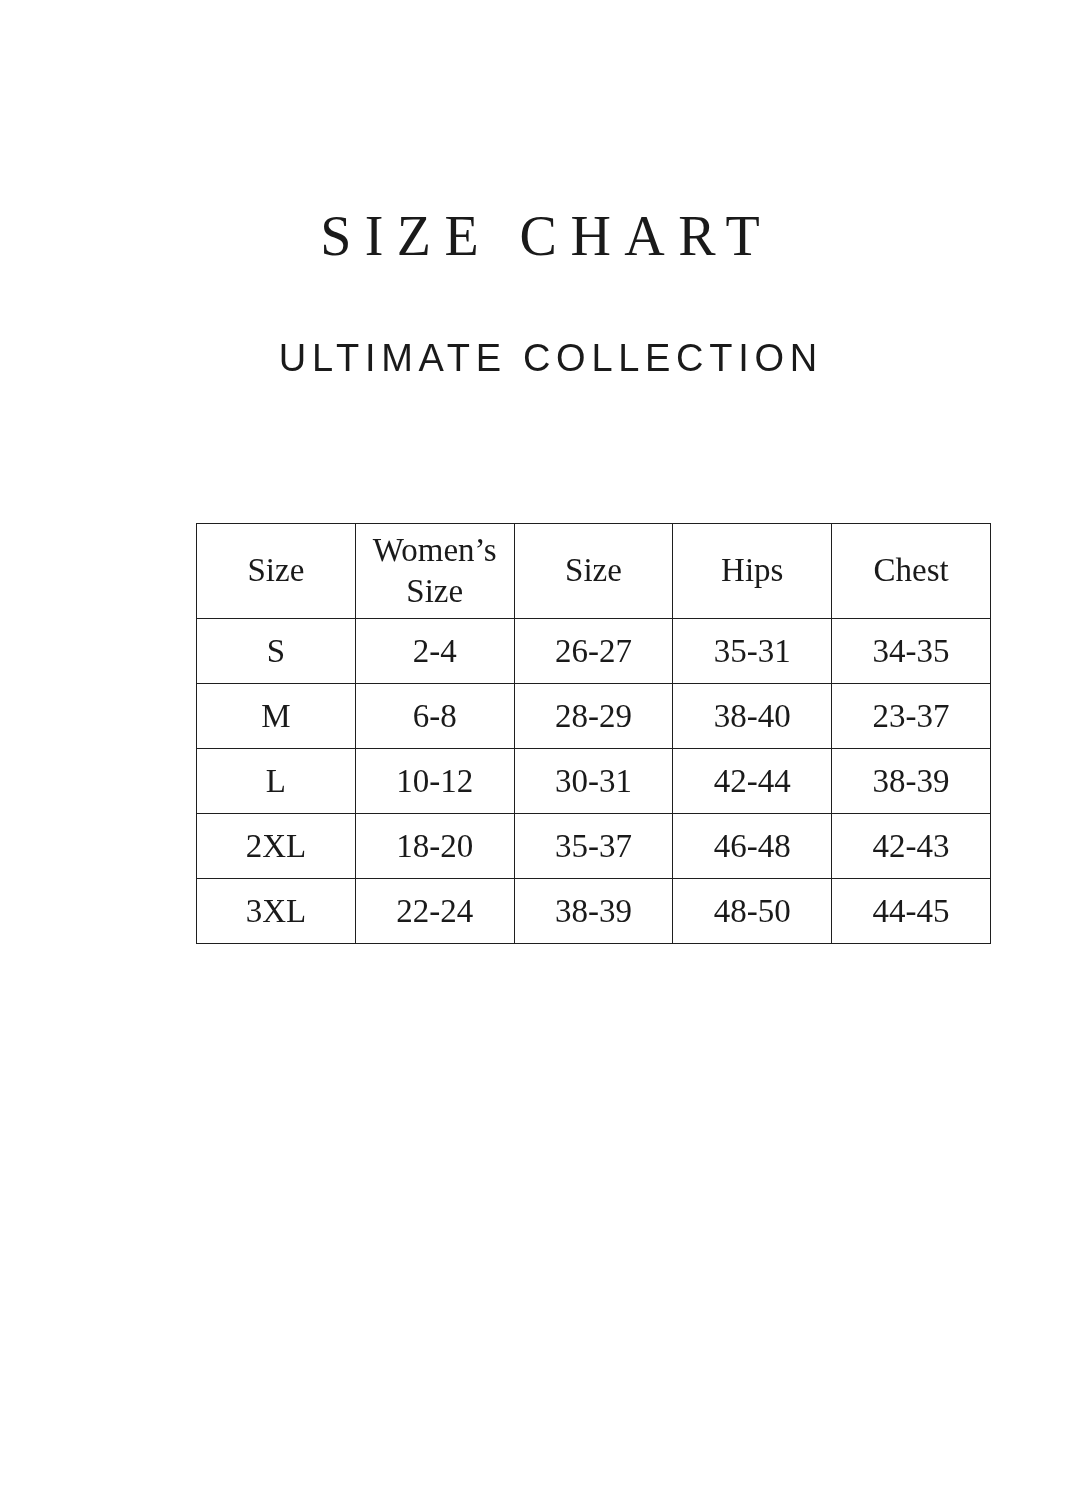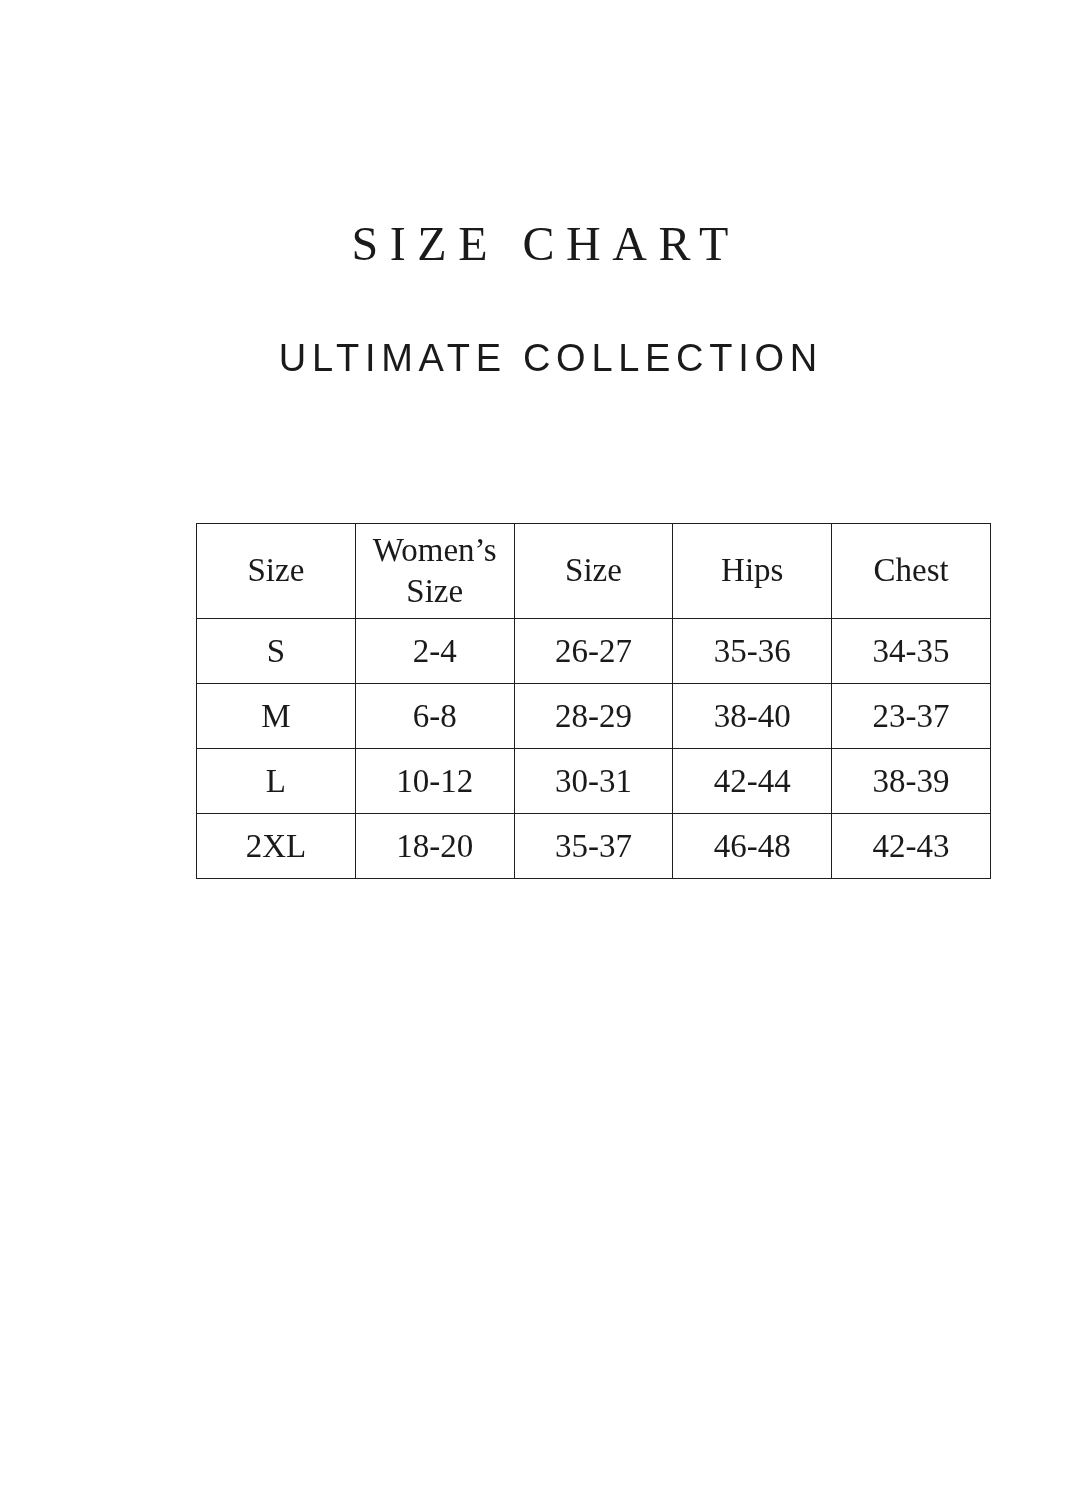--- a/index.html
+++ b/index.html
@@ -11,29 +11,29 @@
     position: relative;
     width: 1080px;
     height: 1500px;
     background: var(--bg, #ffffff);
     color: var(--ink, #1a1a1a);
     font-family: "Liberation Serif", serif;
     overflow: hidden;
   }
   .title {
     position: absolute;
-    top: 220px;
+    top: 208px;
     left: 0;
     width: 100%;
     margin: 0;
     box-sizing: border-box;
     text-align: center;
     font-family: "Liberation Serif", serif;
     font-weight: 400;
-    font-size: 48px;
+    font-size: 56px;
     line-height: 1;
     letter-spacing: 0.24em;
     padding-left: 0.24em; 
     color: var(--ink, #141414);
     white-space: nowrap;
   }
   .subtitle {
     position: absolute;
     top: 331px;
     left: 0;
@@ -91,21 +91,21 @@
           <th>Size</th>
           <th>Hips</th>
           <th>Chest</th>
         </tr>
       </thead>
     <tbody>
         <tr>
           <td>S</td>
           <td>2-4</td>
           <td>26-27</td>
-          <td>35-36</td>
+          <td>35-31</td>
           <td>34-35</td>
         </tr>
         <tr>
           <td>M</td>
           <td>6-8</td>
           <td>28-29</td>
           <td>38-40</td>
           <td>23-37</td>
         </tr>
         <tr>
@@ -115,15 +115,22 @@
           <td>42-44</td>
           <td>38-39</td>
         </tr>
         <tr>
           <td>2XL</td>
           <td>18-20</td>
           <td>35-37</td>
           <td>46-48</td>
           <td>42-43</td>
         </tr>
+        <tr>
+          <td>3XL</td>
+          <td>22-24</td>
+          <td>38-39</td>
+          <td>48-50</td>
+          <td>44-45</td>
+        </tr>
       </tbody>
   </table>
 </div>
 
 </body></html>

